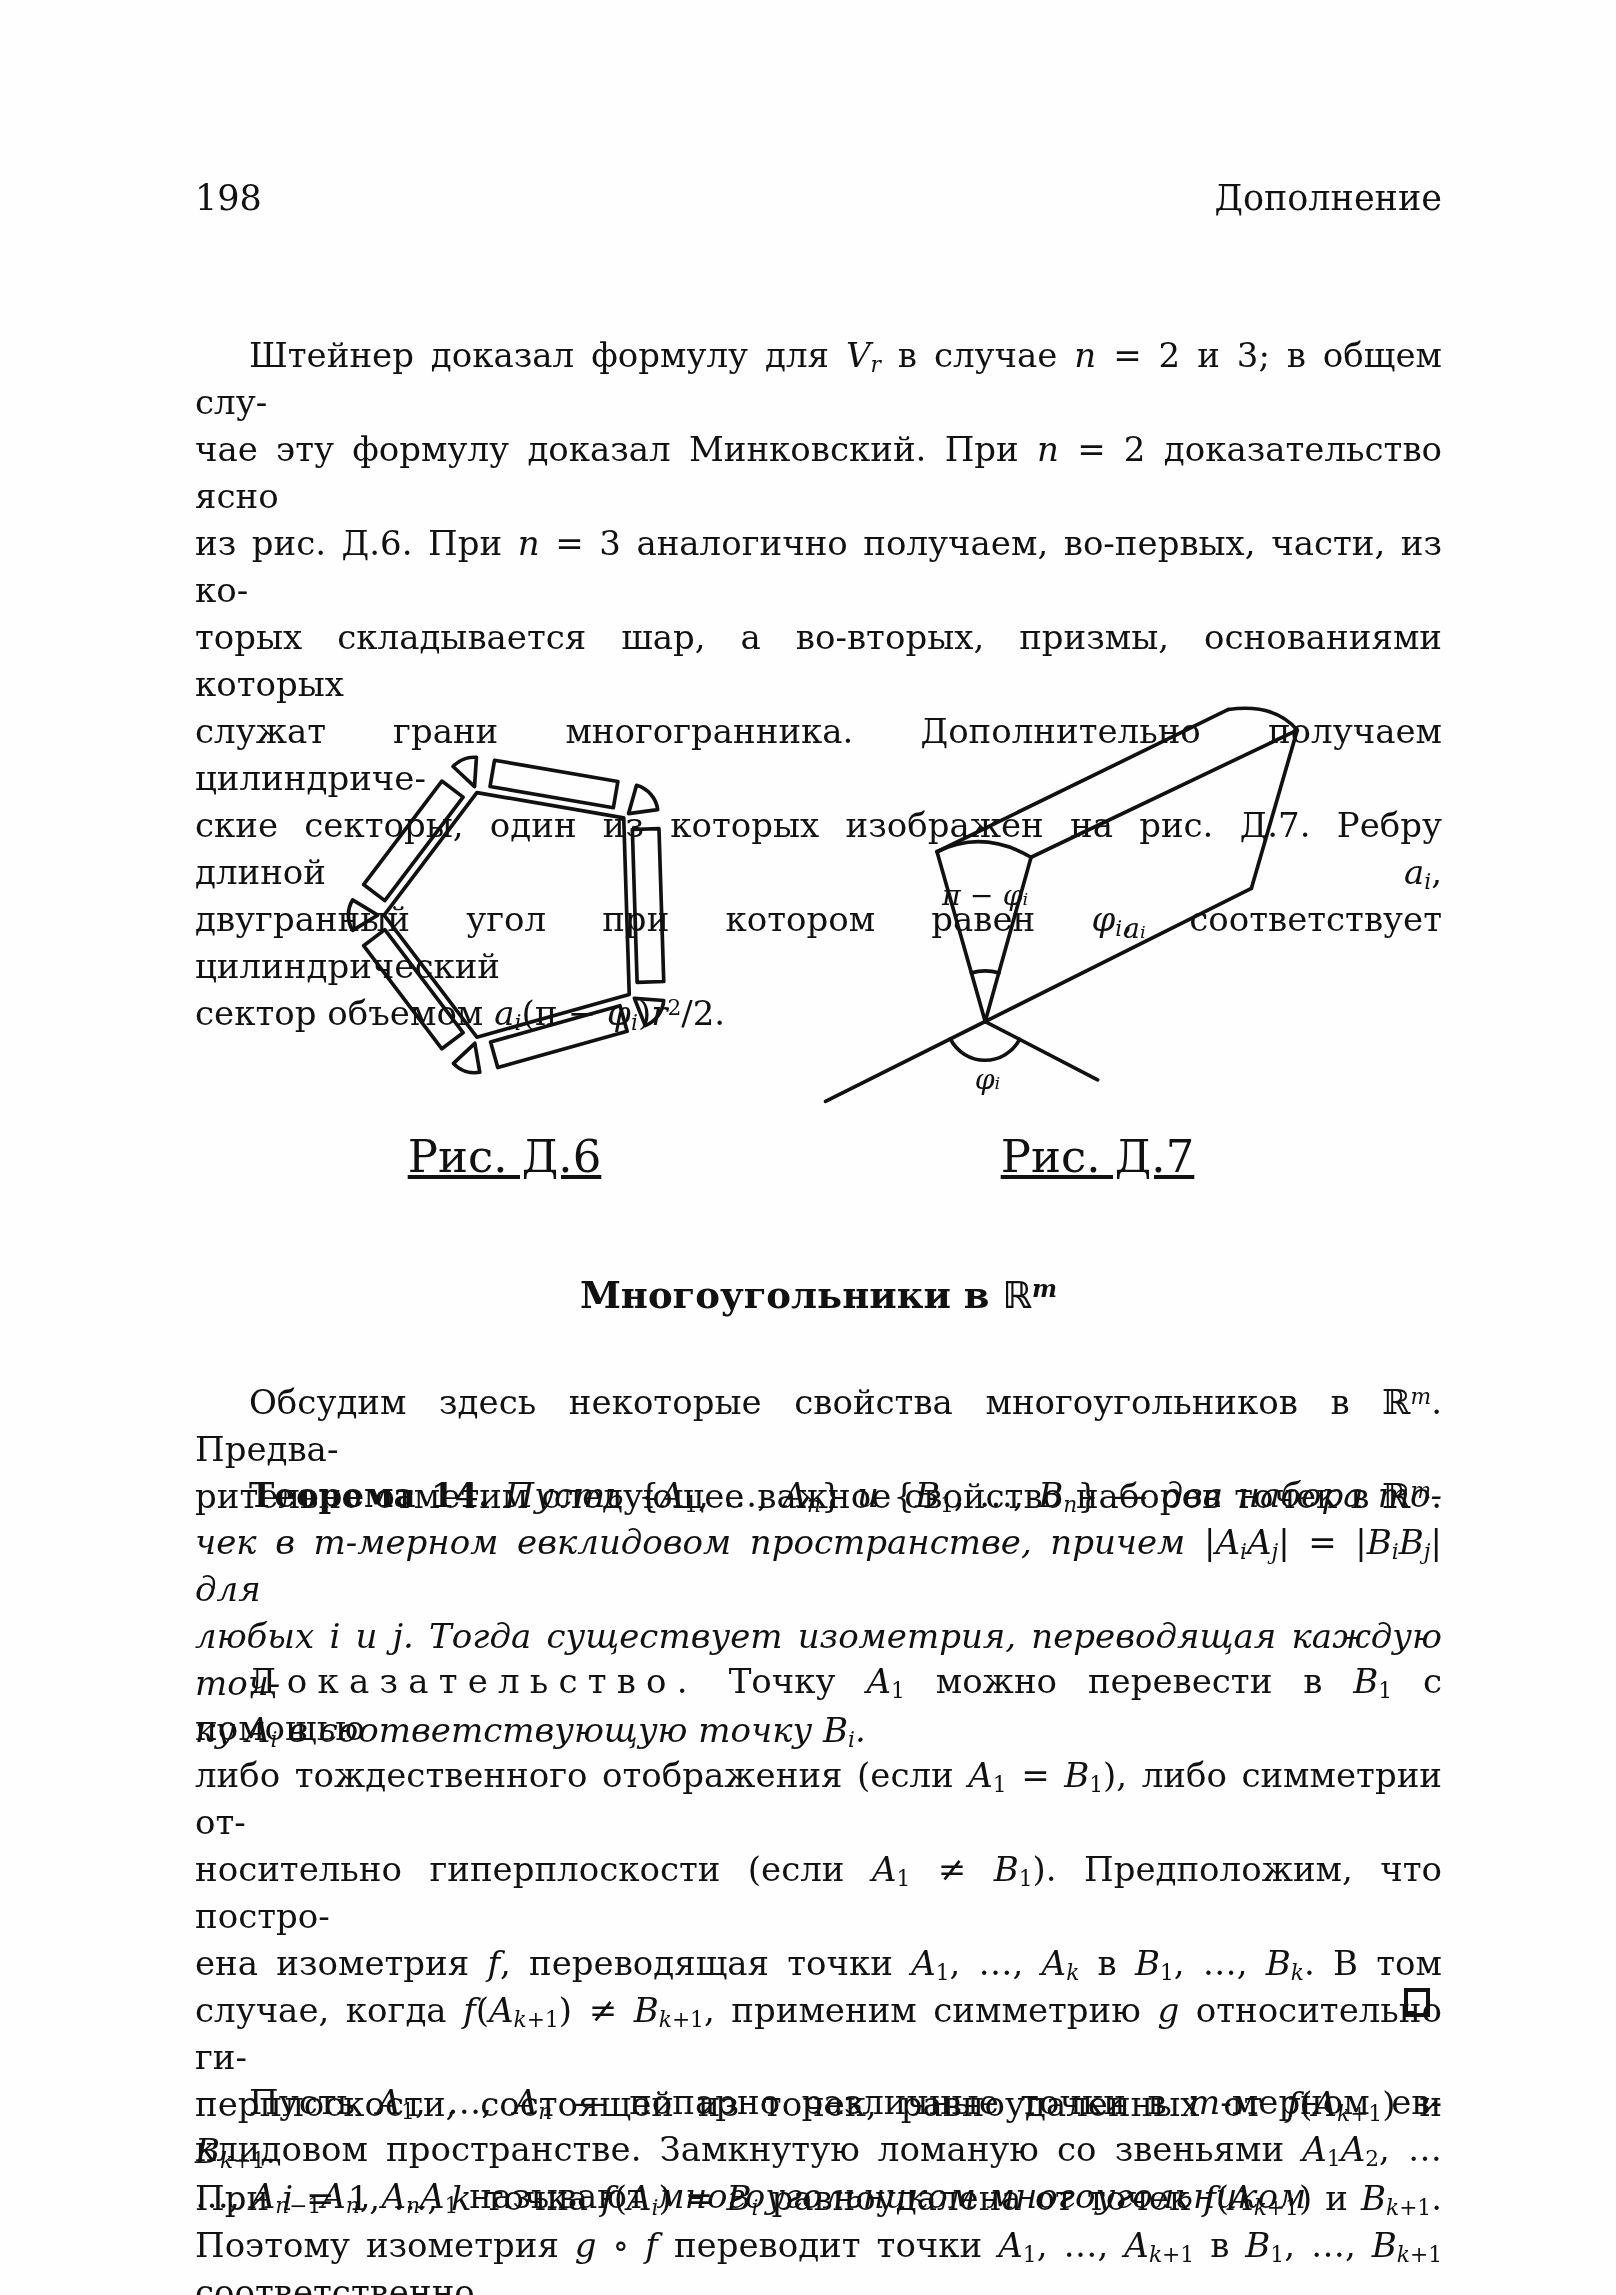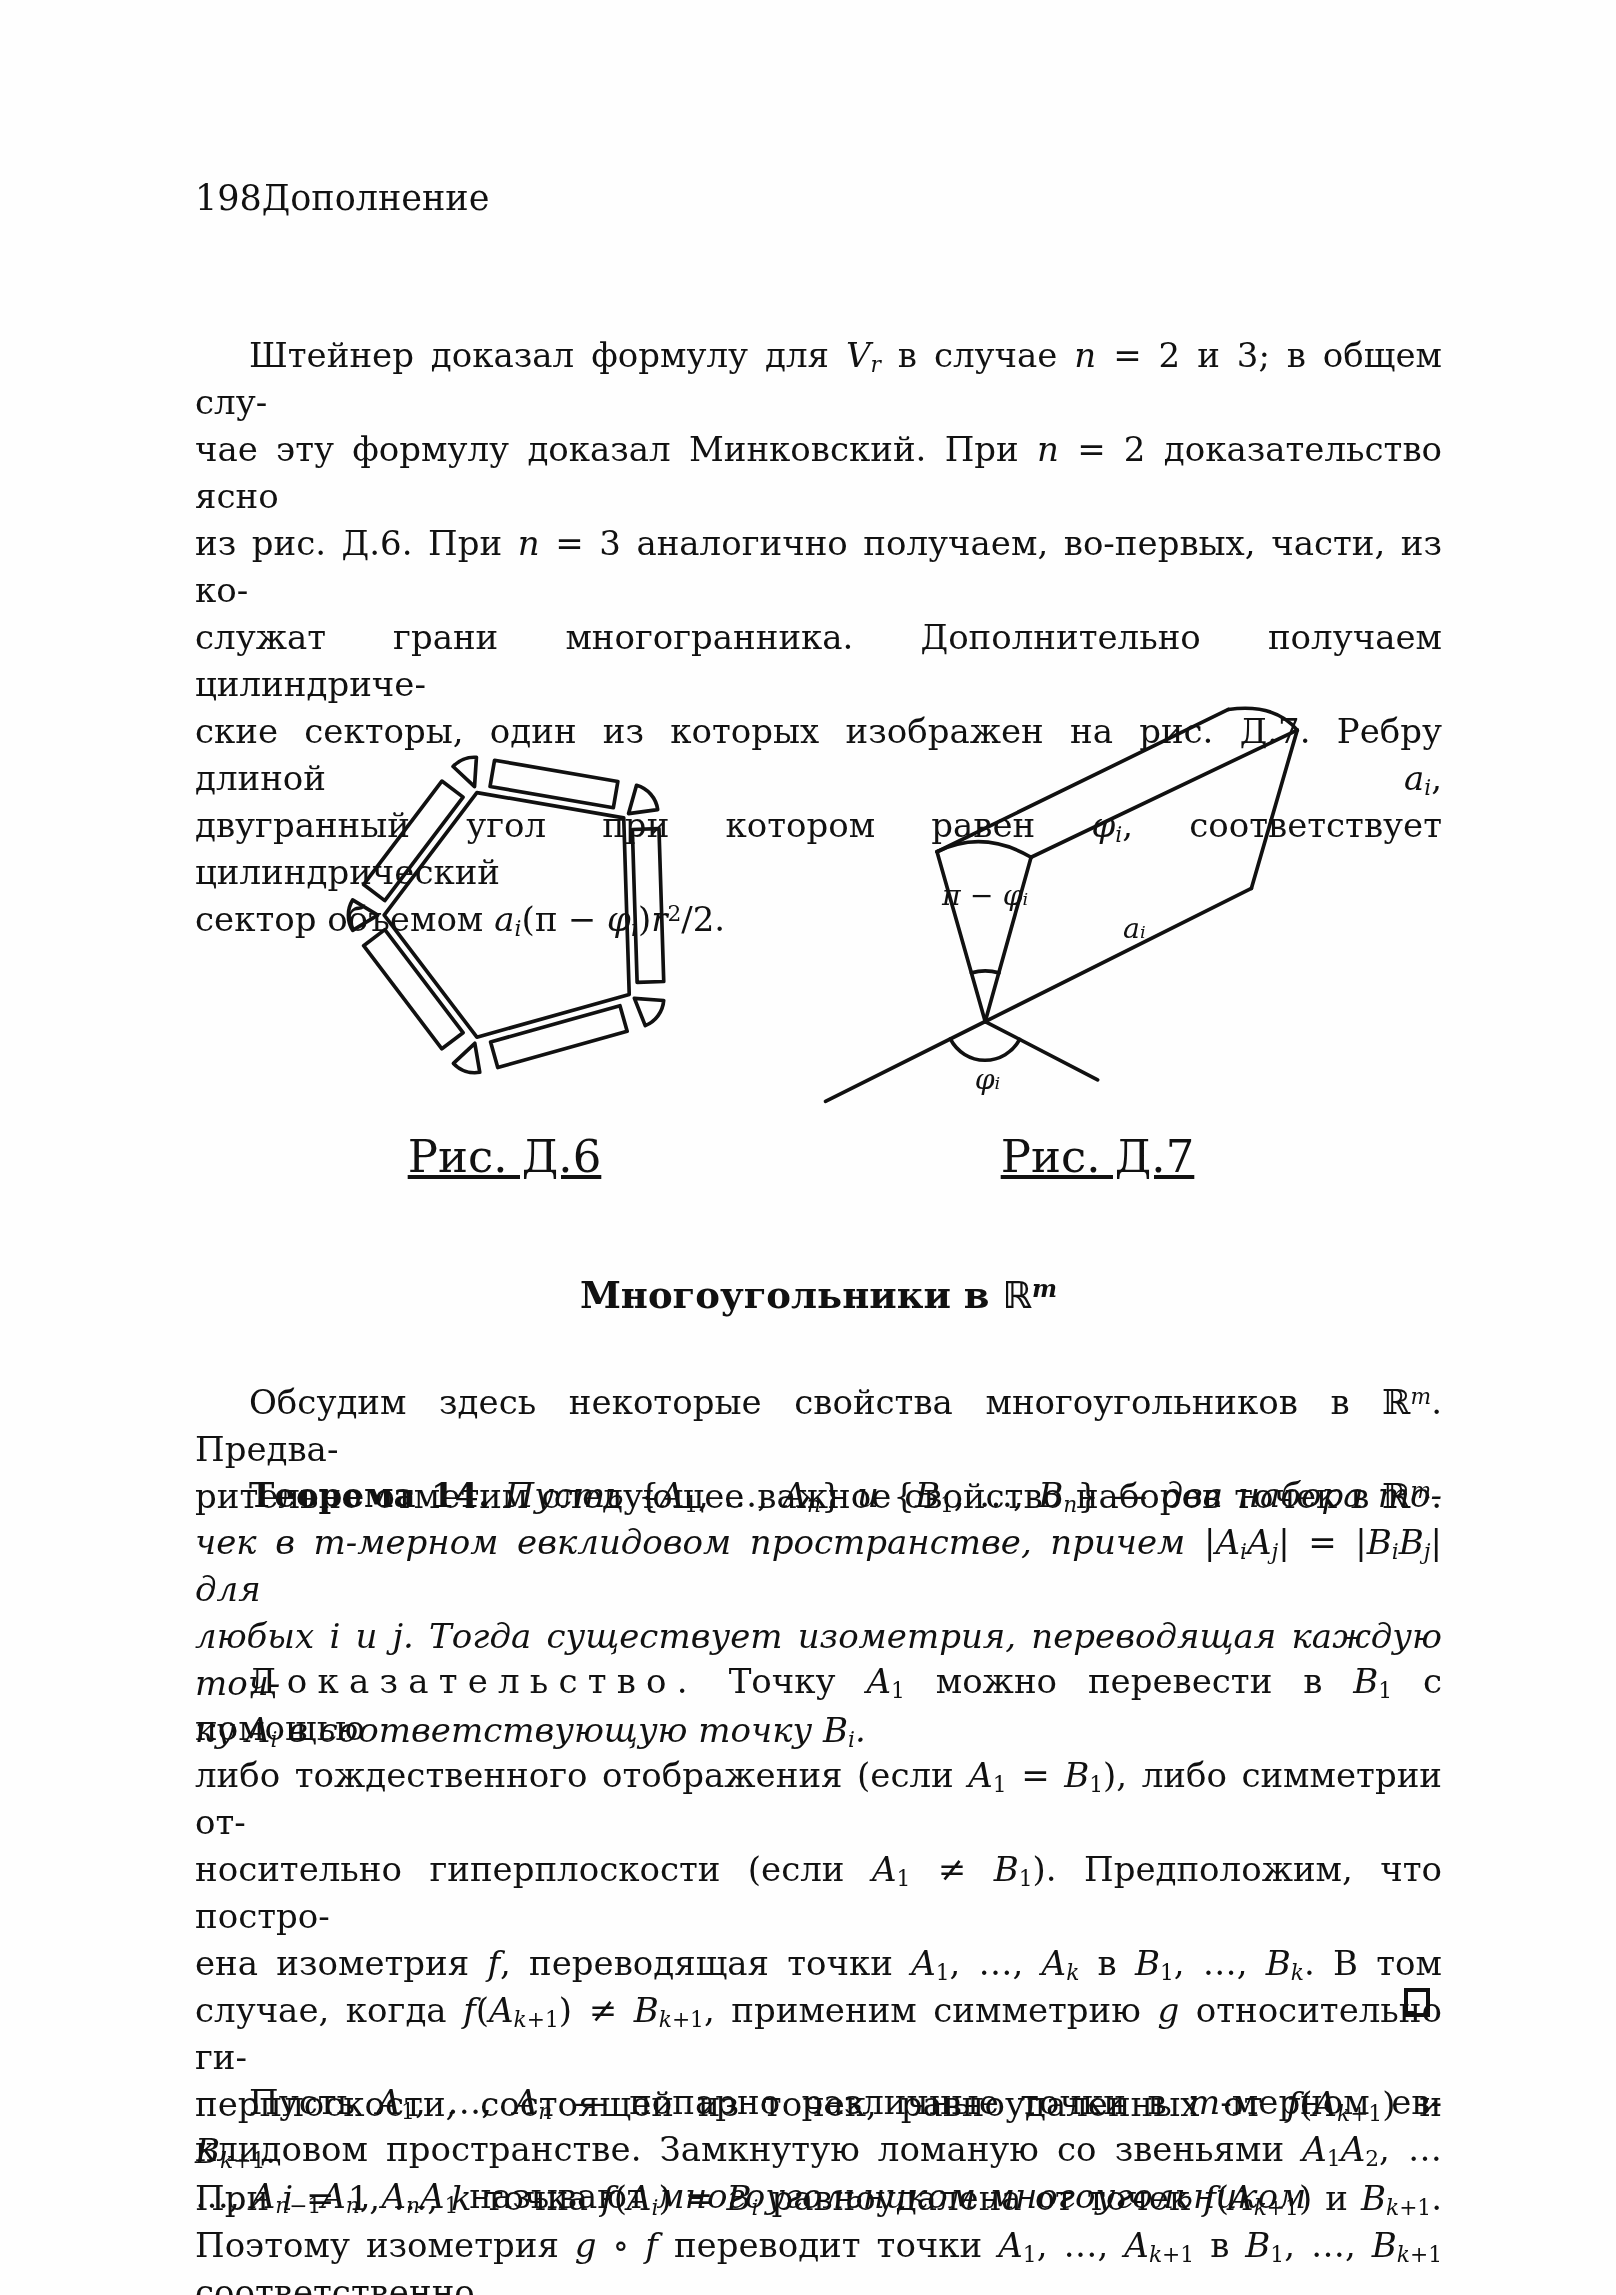--- a/index.html
+++ b/index.html
@@ -9,21 +9,21 @@
     width: 1617px;
     height: 2324px;
     background: #fefefe;
     color: #111;
     font-family: "DejaVu Serif", "DejaVu Sans", serif;
     overflow: hidden;
   }
   .hdr {
     position: absolute;
     left: 195px; top: 177px; width: 1247px;
-    display: flex; 
+    display: flex; justify-content: space-between;
     font-size: 35px; line-height: 42px;
   }
   .block { position: absolute; left: 195px; width: 1247px; }
   .line {
     font-size: 34px;
     line-height: 47px;
     text-align: justify;
     text-align-last: justify;
   }
   .line.last { text-align-last: left; }
@@ -73,20 +73,21 @@
 
   <div class="hdr">
     <span>198</span>
     <span>Дополнение</span>
   </div>
 
   <div class="block" style="top:288px">
     <div class="line ind">Штейнер доказал формулу для <i>V<sub>r</sub></i> в случае <i>n</i> = 2 и 3; в общем слу-</div>
     <div class="line">чае эту формулу доказал Минковский. При <i>n</i> = 2 доказательство ясно</div>
     <div class="line">из рис. Д.6. При <i>n</i> = 3 аналогично получаем, во-первых, части, из ко-</div>
+    <div class="line">торых складывается шар, а во-вторых, призмы, основаниями которых</div>
     <div class="line">служат грани многогранника. Дополнительно получаем цилиндриче-</div>
     <div class="line">ские секторы, один из которых изображен на рис. Д.7. Ребру длиной <i>a<sub>i</sub></i>,</div>
     <div class="line">двугранный угол при котором равен <i>φ<sub>i</sub></i>, соответствует цилиндрический</div>
     <div class="line last">сектор объемом <i>a<sub>i</sub></i>(π − <i>φ<sub>i</sub></i>)<i>r</i><sup>2</sup>/2.</div>
   </div>
 
   <svg id="figd6" class="fig" style="left:339px; top:749px;" width="340" height="335" viewBox="120 0 740 730">
       <path d="M 420 95 L 740 150 L 752 535 L 420 628 L 218 362 Z"></path>
       <path d="M 448.7 81.7 L 717.4 127.9 L 727.2 70.7 L 458.5 24.5 Z"></path>
       <path d="M 758.8 175.4 L 769.2 508.5 L 827.2 506.6 L 816.8 173.6 Z"></path>

